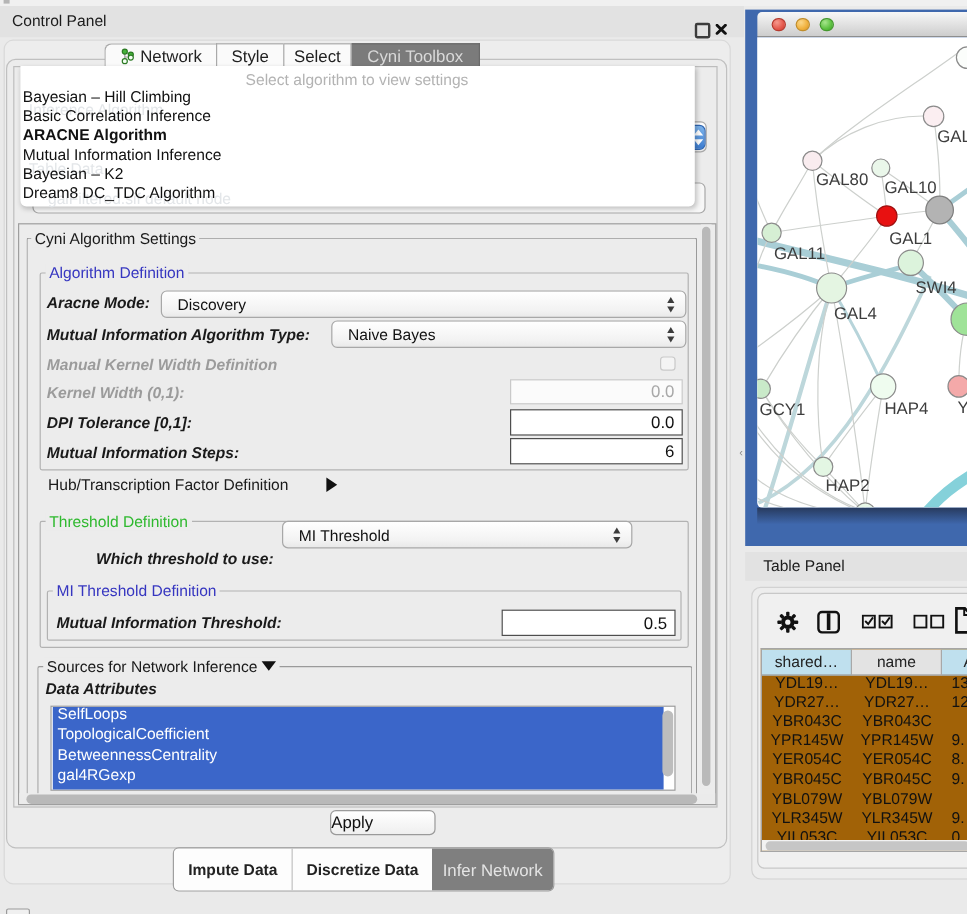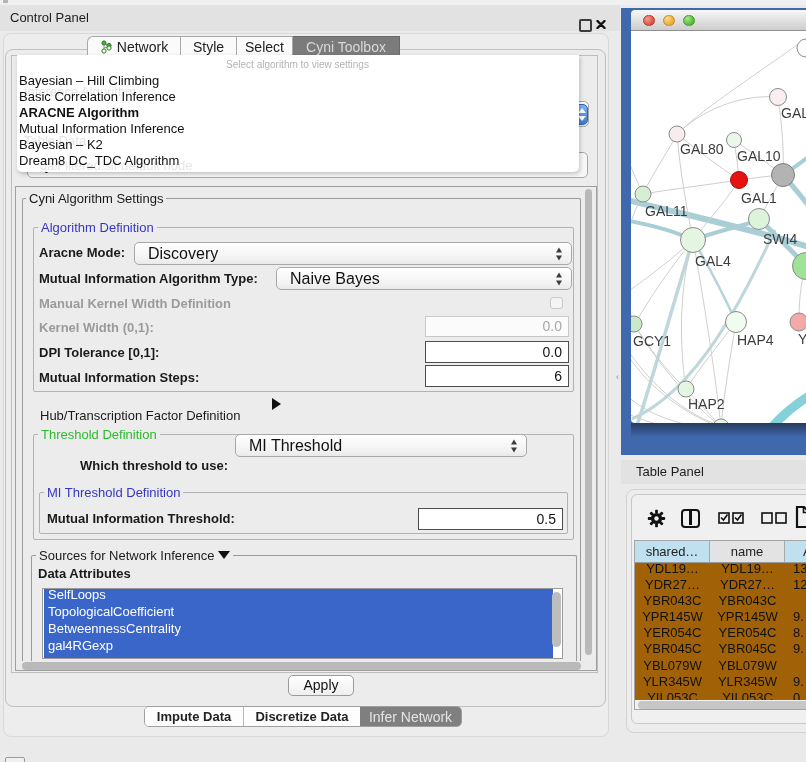--- a/index.html
+++ b/index.html
@@ -1,22 +1,22 @@
 <!DOCTYPE html>
 <html><head>
 <meta charset="utf-8">
 <style>
   html,body{margin:0;padding:0;}
   body{width:806px;height:762px;background:#eaeaea;font-family:"Liberation Sans",sans-serif;position:relative;overflow:hidden;}
   .abs{position:absolute;}
-  .b13{font-size:13px;font-weight:bold;color:#1a1a1a;}
+  .b13{font-size:13px;font-weight:bold;color:#1a1a1a;font-style:italic;}
   .n13{font-size:13px;color:#1a1a1a;}
   .gray{color:#9b9b9b;}
   .combo{position:absolute;background:linear-gradient(#ffffff,#f2f2f2 75%,#e9e9e9);border:1px solid #a8a8a8;border-radius:5px;box-sizing:border-box;}
-  .combo .txt{position:absolute;left:13px;top:50%;transform:translateY(-50%);font-size:16px;color:#111;}
+  .combo .txt{position:absolute;left:13px;top:50%;transform:translateY(-50%);font-size:13px;color:#111;}
   .stepper{position:absolute;right:7px;top:50%;transform:translateY(-50%);width:9px;height:13px;}
   .stepper .up{position:absolute;left:1px;top:0;width:0;height:0;border-left:3.5px solid transparent;border-right:3.5px solid transparent;border-bottom:5px solid #3c3c3c;}
   .stepper .dn{position:absolute;left:1px;bottom:0;width:0;height:0;border-left:3.5px solid transparent;border-right:3.5px solid transparent;border-top:5px solid #3c3c3c;}
   .field{position:absolute;background:#fff;border:1.5px solid #4e4e4e;box-sizing:border-box;font-size:14px;color:#111;text-align:right;padding-right:6px;}
   .gbox{position:absolute;border:1px solid #a5a5a5;border-radius:2px;box-sizing:border-box;}
   .gtitle{position:absolute;top:-8px;background:#ececec;padding:0 3px;font-size:13px;white-space:nowrap;}
 </style>
 </head>
 <body>
 
@@ -95,21 +95,21 @@
 </div>
 <div class="abs b13 gray" style="left:39px;top:296px;">Manual Kernel Width Definition</div>
 <div class="abs" style="left:550px;top:297px;width:13px;height:12px;background:#f4f4f4;border:1px solid #c9c9c9;border-radius:3px;box-sizing:border-box;"></div>
 <div class="abs b13 gray" style="left:39px;top:320px;">Kernel Width (0,1):</div>
 <div class="field" style="left:425px;top:316px;width:144px;height:21px;border-color:#c9c9c9;background:#fbfbfb;color:#a8a8a8;line-height:19px;">0.0</div>
 <div class="abs b13" style="left:39px;top:345px;">DPI Tolerance [0,1]:</div>
 <div class="field" style="left:425px;top:341px;width:144px;height:22px;line-height:20px;">0.0</div>
 <div class="abs b13" style="left:39px;top:370px;">Mutual Information Steps:</div>
 <div class="field" style="left:425px;top:365px;width:144px;height:22px;line-height:20px;">6</div>
 
-<div class="abs n13" style="left:40px;top:408px;text-align:right;">Hub/Transcription Factor Definition</div>
+<div class="abs n13" style="left:40px;top:396px;text-align:right;">Hub/Transcription Factor Definition</div>
 <div class="abs" style="left:272px;top:398px;width:0;height:0;border-top:6.5px solid transparent;border-bottom:6.5px solid transparent;border-left:9px solid #111;"></div>
 
 <div class="gbox" style="left:33px;top:434px;width:541px;height:106px;border-color:#b2b2b2;">
   <div class="gtitle" style="left:4px;color:#2fb92f;">Threshold Definition</div>
 </div>
 <div class="abs b13" style="left:80px;top:458px;">Which threshold to use:</div>
 <div class="combo" style="left:235px;top:434px;width:292px;height:23px;">
   <div class="txt">MI Threshold</div>
   <div class="stepper">
       <div class="up"></div>
@@ -132,38 +132,38 @@
   </div>
   <div style="position:absolute;left:509px;top:3px;width:9px;height:55px;background:#bdbdbd;border-radius:4.5px;"></div>
 </div>
 
 <div class="abs" style="left:16px;top:661px;width:580px;height:9px;background:#ebebeb;"></div>
 <div class="abs" style="left:22px;top:662px;width:559px;height:8px;background:#b9b9b9;border-radius:4px;"></div>
 
 <div class="abs" style="left:584px;top:187px;width:9px;height:470px;background:#ececec;"></div>
 <div class="abs" style="left:585px;top:189px;width:7px;height:466px;background:#b9b9b9;border-radius:4px;"></div>
 
-<div class="abs" style="left:288px;top:675px;width:66px;height:21px;background:linear-gradient(#ffffff,#efefef);border:1px solid #9a9a9a;border-radius:5px;box-sizing:border-box;text-align:center;line-height:19px;font-size:14px;color:#111;">Apply</div>
+<div class="abs" style="left:275px;top:675px;width:88px;height:21px;background:linear-gradient(#ffffff,#efefef);border:1px solid #9a9a9a;border-radius:5px;box-sizing:border-box;line-height:19px;font-size:14px;color:#111;">Apply</div>
 
 <div class="abs" style="left:16.5px;top:55px;width:562px;height:117px;background:#ffffff;border-radius:0 0 5px 5px;box-shadow:1px 2px 4px rgba(0,0,0,0.22);">
   <div class="abs" style="left:7.5px;top:29px;font-size:13px;color:#e3e6e9;">Inference Algorithm</div>
   <div class="abs" style="left:7.5px;top:78px;font-size:13px;color:#e3e6e9;">Table Data</div>
   <div class="abs" style="left:23.5px;top:103px;font-size:13px;color:#e3e6e9;">galFiltered.sif default node</div>
-  <div class="abs" style="left:0;top:4px;width:100%;text-align:center;font-size:10px;color:#b3b3b3;">Select algorithm to view settings</div>
+  <div class="abs" style="left:0;top:4px;width:100%;text-align:center;font-size:13px;color:#b3b3b3;">Select algorithm to view settings</div>
   <div class="abs" style="left:2.5px;top:18px;font-size:13px;color:#111;line-height:15.9px;">
     Bayesian – Hill Climbing<br>
     Basic Correlation Inference<br>
     <b>ARACNE Algorithm</b><br>
     Mutual Information Inference<br>
     Bayesian – K2<br>
     Dream8 DC_TDC Algorithm
   </div>
 </div>
 
-<div class="abs" style="left:144px;top:706px;height:21px;display:flex;font-size:13px;font-weight:bold;border:1px solid #9f9f9f;border-radius:5px;overflow:hidden;box-sizing:border-box;">
+<div class="abs" style="left:144px;top:706px;height:37px;display:flex;font-size:13px;font-weight:bold;border:1px solid #9f9f9f;border-radius:5px;overflow:hidden;box-sizing:border-box;">
   <div style="width:99px;background:#fdfdfd;display:flex;align-items:center;justify-content:center;color:#222;border-right:1px solid #b9b9b9;box-sizing:border-box;">Impute Data</div>
   <div style="width:116px;background:#fdfdfd;display:flex;align-items:center;justify-content:center;color:#222;box-sizing:border-box;">Discretize Data</div>
   <div style="width:101px;background:#7f7f7f;display:flex;align-items:center;justify-content:center;color:#e4e4e4;font-weight:normal;font-size:14px;box-sizing:border-box;">Infer Network</div>
 </div>
 
 <div class="abs" style="left:5px;top:757px;width:20px;height:12px;background:#f0f0f0;border:1.5px solid #9a9a9a;border-radius:2px;box-sizing:border-box;"></div>
 
 <div class="abs" style="left:616px;top:373px;width:6px;height:9px;color:#8a8a8a;font-size:9px;line-height:9px;">‹</div>
 
 <div class="abs" style="left:621px;top:8px;width:185px;height:447px;background:#3f68ad;"></div>

